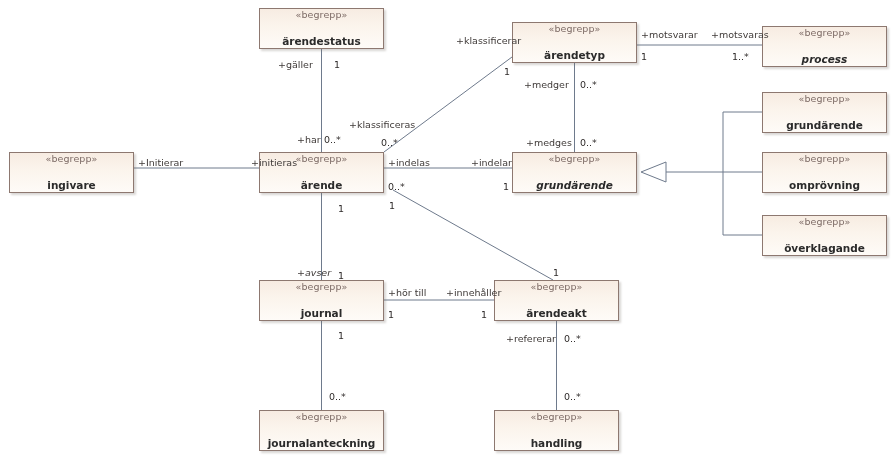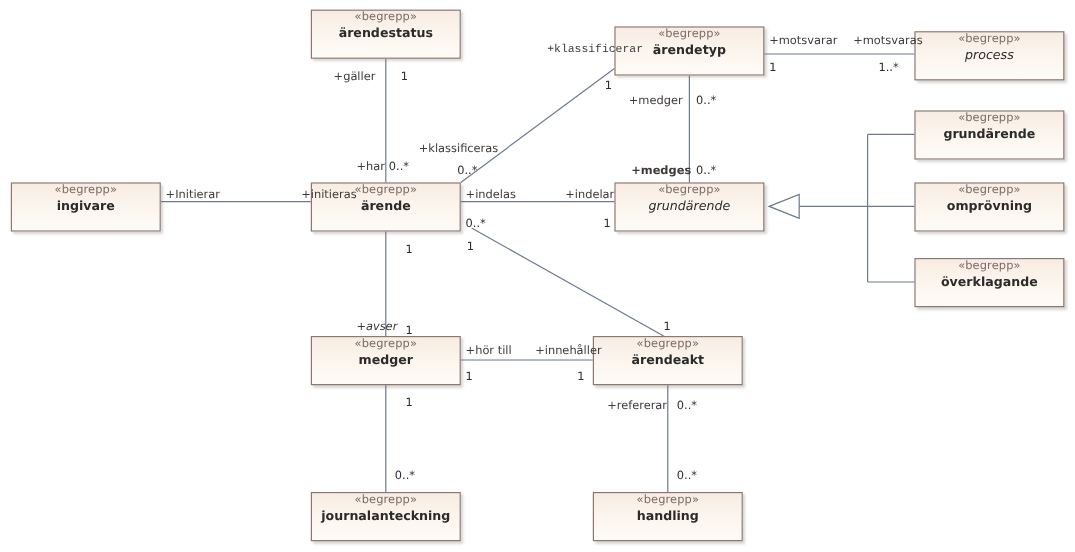--- a/index.html
+++ b/index.html
@@ -26,40 +26,40 @@
     position:absolute;
     box-sizing:border-box;
     width:125px;
     height:41px;
     border:1px solid #8d7870;
     background:linear-gradient(to bottom,#f7ece2 0%,#fbf4ec 42%,#fefbf7 100%);
     box-shadow:2px 2px 2px rgba(120,110,105,0.28);
     display:flex;
     flex-direction:column;
     align-items:center;
-    justify-content:flex-start;
+    justify-content:space-between;
     line-height:1.22;
     z-index:5;
   }
   .uml-stereo{
     font-size:9.5px;
     color:#7d6b66;
     letter-spacing:0.1px;
     white-space:nowrap;
   }
   .uml-name{
     font-size:10.5px;
     color:#2b2b2b;
     font-weight:700;
     white-space:nowrap;
     margin-top:1px;
   }
   .uml-class.abstract .uml-name{
     font-style:italic;
-    font-weight:400;
+    font-weight:700;
   }
   
   .elabel{
     position:absolute;
     font-size:9.5px;
     color:#3f3a38;
     white-space:nowrap;
     z-index:6;
     line-height:1;
   }
@@ -103,27 +103,27 @@
     </g>
 
     <polygon points="641,172 666,162 666,182" fill="#ffffff" stroke="#6e7a8c" stroke-width="1"></polygon>
   </svg>
 
   <div id="edge-labels">
       <div class="elabel" style="left: 278px; top: 60px;">+gäller</div>
       <div class="elabel mult" style="left: 334px; top: 60px;">1</div>
       <div class="elabel" style="left: 297px; top: 135px;">+har</div>
       <div class="elabel mult" style="left: 324px; top: 135px;">0..*</div>
-      <div class="elabel" style="left: 456px; top: 36px; font-family: Liberation Mono, monospace;">+klassificerar</div>
+      <div class="elabel" style="left: 456px; top: 36px;">+klassificerar</div>
       <div class="elabel mult" style="left: 504px; top: 67px;">1</div>
       <div class="elabel" style="left: 349px; top: 120px;">+klassificeras</div>
       <div class="elabel mult" style="left: 381px; top: 138px;">0..*</div>
       <div class="elabel" style="left: 524px; top: 80px;">+medger</div>
       <div class="elabel mult" style="left: 580px; top: 80px;">0..*</div>
-      <div class="elabel" style="left: 526px; top: 138px; font-weight: bold;">+medges</div>
+      <div class="elabel" style="left: 526px; top: 138px;">+medges</div>
       <div class="elabel mult" style="left: 580px; top: 138px;">0..*</div>
       <div class="elabel" style="left: 641px; top: 30px;">+motsvarar</div>
       <div class="elabel mult" style="left: 641px; top: 52px;">1</div>
       <div class="elabel" style="left: 711px; top: 30px;">+motsvaras</div>
       <div class="elabel mult" style="left: 732px; top: 52px;">1..*</div>
       <div class="elabel" style="left: 138px; top: 158px;">+Initierar</div>
       <div class="elabel" style="left: 220px; top: 158px; margin-left: 31px;">+initieras</div>
       <div class="elabel" style="left: 388px; top: 158px;">+indelas</div>
       <div class="elabel mult" style="left: 388px; top: 182px;">0..*</div>
       <div class="elabel" style="left: 471px; top: 158px;">+indelar</div>
@@ -176,21 +176,21 @@
       <div class="uml-class" style="left: 762px; top: 152px; width: 125px; height: 41px;">
         <div class="uml-stereo">«begrepp»</div>
         <div class="uml-name">omprövning</div>
       </div>
       <div class="uml-class" style="left: 762px; top: 215px; width: 125px; height: 41px;">
         <div class="uml-stereo">«begrepp»</div>
         <div class="uml-name">överklagande</div>
       </div>
       <div class="uml-class" style="left: 259px; top: 280px; width: 125px; height: 41px;">
         <div class="uml-stereo">«begrepp»</div>
-        <div class="uml-name">medger</div>
+        <div class="uml-name">journal</div>
       </div>
       <div class="uml-class" style="left: 494px; top: 280px; width: 125px; height: 41px;">
         <div class="uml-stereo">«begrepp»</div>
         <div class="uml-name">ärendeakt</div>
       </div>
       <div class="uml-class" style="left: 259px; top: 410px; width: 125px; height: 41px;">
         <div class="uml-stereo">«begrepp»</div>
         <div class="uml-name">journalanteckning</div>
       </div>
       <div class="uml-class" style="left: 494px; top: 410px; width: 125px; height: 41px;">

